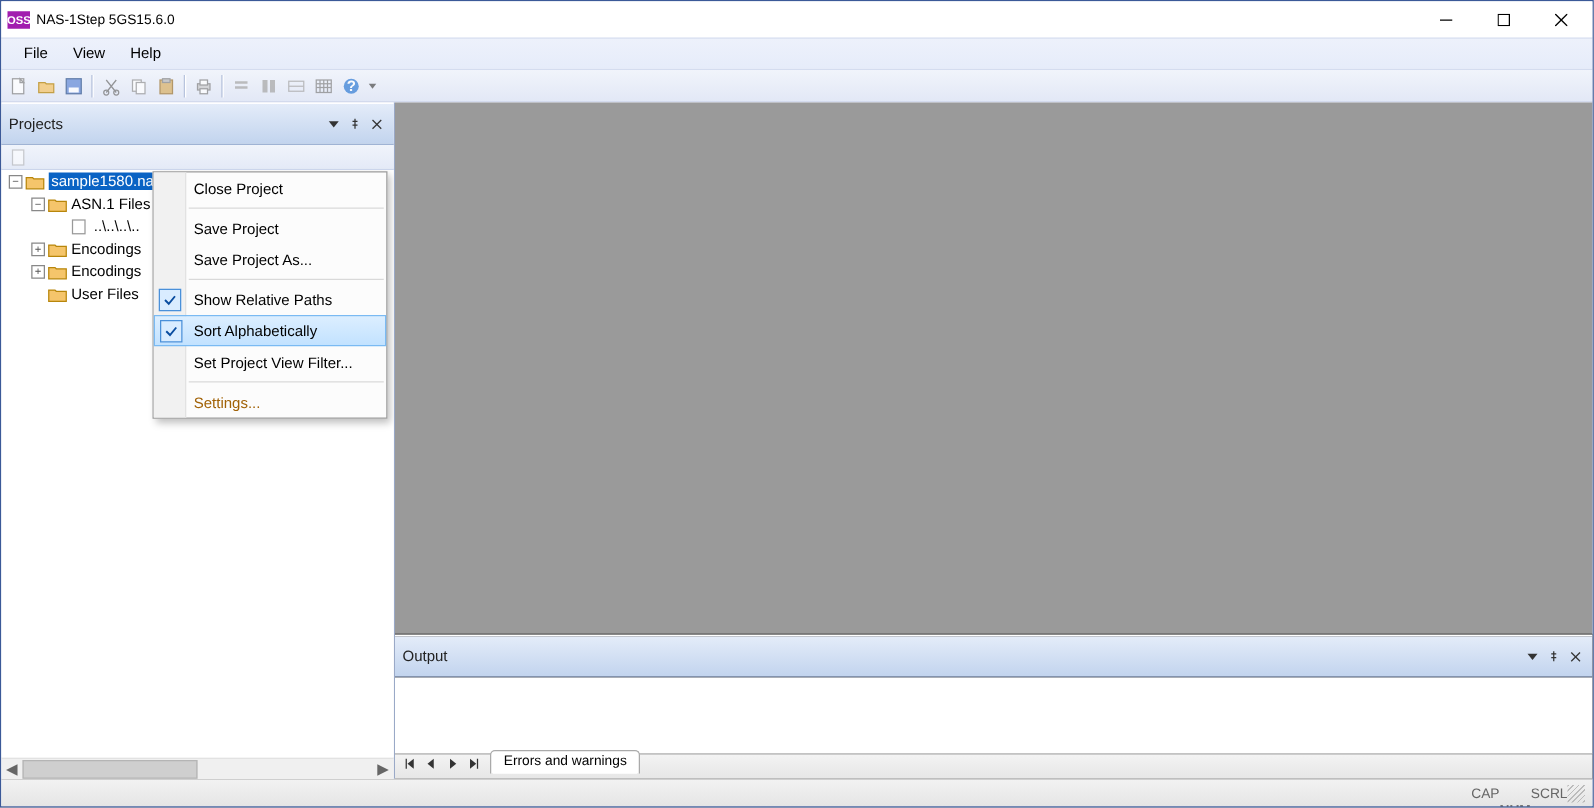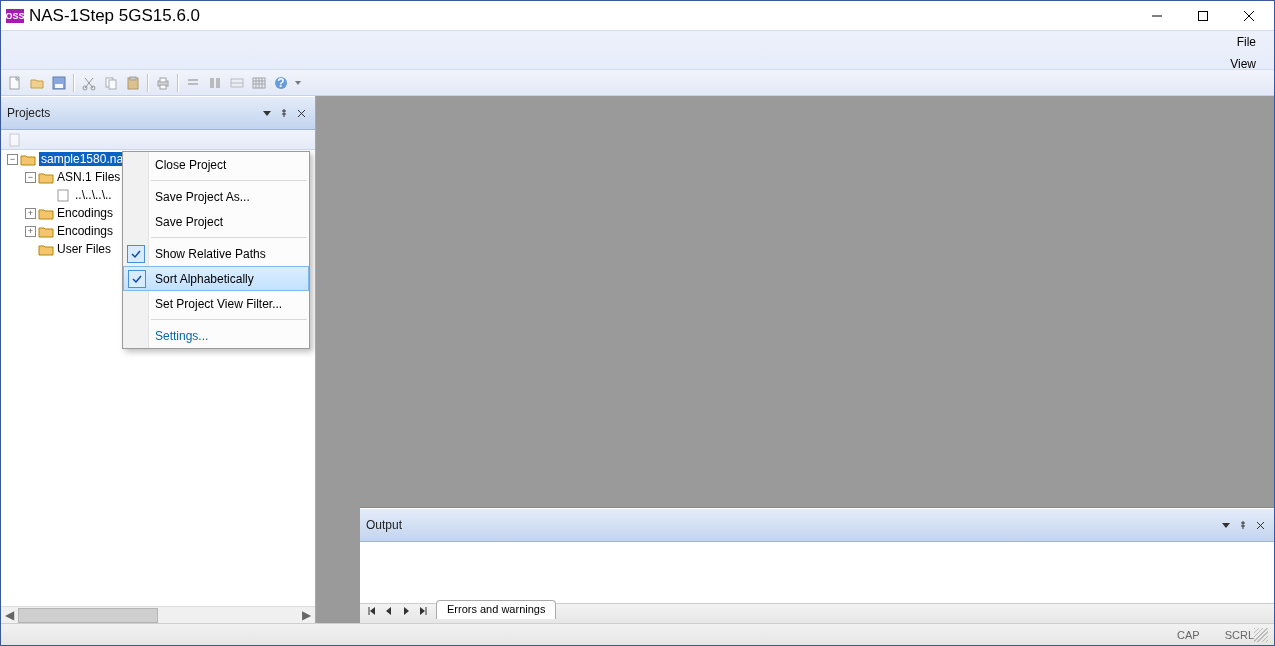--- a/index.html
+++ b/index.html
@@ -1,22 +1,22 @@
 <!DOCTYPE html>
 <html><head>
 <meta charset="utf-8">
 <style>
 * { margin:0; padding:0; box-sizing:border-box; font-family:"Segoe UI",Tahoma,sans-serif; font-size:12px; }
 body { width:1275px; height:646px; border:1px solid #3b5998; background:#fff; display:flex; flex-direction:column; overflow:hidden; }
 .titlebar { height:29px; background:#fff; display:flex; align-items:center; padding:0 2px; }
 .titlebar .logo { width:18px; height:14px; background:#a21caf; color:#fff; font-size:9px; font-weight:bold; display:flex; align-items:center; justify-content:center; margin:0 5px 0 3px; }
-.titlebar .title { flex:1; font-size:17px; color:#000; }
+.titlebar .title { flex:1; font-size:11px; color:#000; }
 .winbtn { width:46px; height:29px; display:flex; align-items:center; justify-content:center; cursor:pointer; }
 .winbtn svg { width:10px; height:10px; }
-.menubar { height:40px; background:linear-gradient(#edf1fb,#e6ecfa); display:flex; align-items:flex-end; padding:0 8px; border-top:1px solid #d4dcef; border-bottom:1px solid #d4dcef;flex-direction:column;}
+.menubar { height:26px; background:linear-gradient(#edf1fb,#e6ecfa); display:flex; align-items:flex-start; padding:0 8px; border-top:1px solid #d4dcef; border-bottom:1px solid #d4dcef;}
 .menubar span { padding:4px 10px; cursor:pointer; color:#000; }
 .toolbar { height:26px; background:linear-gradient(#f1f4fb,#e2e8f6); display:flex; align-items:center; padding:0 4px; gap:2px; border-bottom:1px solid #c6d0e7;}
 .tbtn { width:20px; height:20px; display:flex; align-items:center; justify-content:center; opacity:.75; cursor:pointer;}
 .tbtn svg{width:16px;height:16px;}
 .tsep{width:2px;height:18px;margin:0 2px;border-left:1px solid #b8c4dd;border-right:1px solid #fff;}
 .client { flex:1; display:flex; min-height:0;}
 .projects-pane { width:315px; display:flex; flex-direction:column; border-right:1px solid #9aa9c7; position:relative;}
 .pane-header { height:20px; background:linear-gradient(#e4ecf9,#c2d4ee); display:flex; align-items:center; padding:16px 6px; border-top:1px solid #fff;border-bottom:1px solid #9fb3d4;}
 .pane-header .lbl { flex:1; color:#222; }
 .pane-header .pbtn { width:16px; height:16px; display:flex; align-items:center; justify-content:center; cursor:pointer; margin-left:1px;}
@@ -28,27 +28,27 @@
 .fld { width:16px;height:13px; margin-right:3px; }
 .treerow .sel { background:#0a63c4; color:#fff; padding:0 2px; }
 .scrollx { height:17px; background:#f0f0f0; border-top:1px solid #ddd; display:flex; align-items:center;}
 .scrollx .arrow{width:17px;height:17px;display:flex;align-items:center;justify-content:center;color:#666;cursor:pointer;}
 .scrollx .track{flex:1;height:15px;background:#f0f0f0;position:relative;}
 .scrollx .thumb{position:absolute;left:0;top:0;height:15px;width:140px;background:#cfcfcf;border:1px solid #b5b5b5;}
 .ctxmenu { position:absolute; left:121px; top:1px; width:188px; background:#fcfcfc; border:1px solid #9b9b9b; box-shadow:3px 3px 6px rgba(0,0,0,.25); z-index:50;}
 .ctxmenu .col { position:absolute; left:0; top:0; bottom:0; width:26px; background:#f1f1f1; border-right:1px solid #e2e2e2;}
 .mi { position:relative; height:25px; display:flex; align-items:center; padding-left:32px; cursor:pointer; color:#000;}
 .mi.hov { background:linear-gradient(#dceeff,#c2e2ff); border:1px solid #7abaf3; padding-left:31px; height:25px;}
-.mi.dis { color:#0369a1; cursor:default;}
+.mi.dis { color:#a16207; cursor:default;}
 .msep { height:1px; margin:3px 2px 3px 28px; background:#d9d9d9;}
 .chk { position:absolute; left:4px; width:18px; height:18px; border:1px solid #4a90d9; background:#d9ecff; display:flex; align-items:center; justify-content:center;}
 .chk svg{width:10px;height:10px;}
 .center-pane { flex:1; display:flex; flex-direction:column; background:#9a9a9a; min-width:0;}
 .blank { flex:1;}
-.output-panel { height:116px; display:flex; flex-direction:column; background:#000000; border-top:1px solid #888;margin-left:44px;}
+.output-panel { height:116px; display:flex; flex-direction:column; background:#000000; border-top:1px solid #888;}
 .out-body { flex:1; background:#fff;}
 .out-tabs { height:20px; background:linear-gradient(#f3f3f3,#e6e6e6); display:flex; align-items:flex-end; padding:4px 4px; border-top:1px solid #ccc;}
 .navbtn { width:16px;height:16px;display:flex;align-items:center;justify-content:center;cursor:pointer;margin-right:1px;}
 .tab { height:19px; padding:2px 10px 0 10px; background:#fff; border:1px solid #aaa; border-bottom:none; border-radius:4px 4px 0 0; margin-left:4px; font-size:11px;}
 .statusbar { height:22px; background:linear-gradient(#f2f2f2,#e5e5e5); border-top:1px solid #cfcfcf; display:flex; align-items:center; justify-content:flex-end; padding:0 6px; gap:0; color:#666;}
 .statusbar span{font-size:11px;}
 .statusbar .num{color:#000;font-weight:600;margin-top:28px;}
 .grip{width:14px;height:14px;background:repeating-linear-gradient(135deg,#bbb 0 1px,transparent 1px 3px);}
 </style>
 </head>
@@ -242,24 +242,24 @@
         <span>User Files</span>
       </div>
 
       <div class="ctxmenu">
         <div class="col"></div>
         <div class="mi">
             <span>Close Project</span>
           </div>
         <div class="msep"></div>
         <div class="mi">
+            <span>Save Project</span>
+          </div>
+        <div class="mi">
             <span>Save Project As...</span>
-          </div>
-        <div class="mi">
-            <span>Save Project</span>
           </div>
         <div class="msep"></div>
         <div class="mi">
           <div class="chk">
               <svg viewBox="0 0 10 10">
                 <polyline points="1,5 4,8 9,2" fill="none" stroke="#0a4da0" stroke-width="1.5"></polyline>
               </svg>
             </div>
           <span>Show Relative Paths</span>
         </div>

